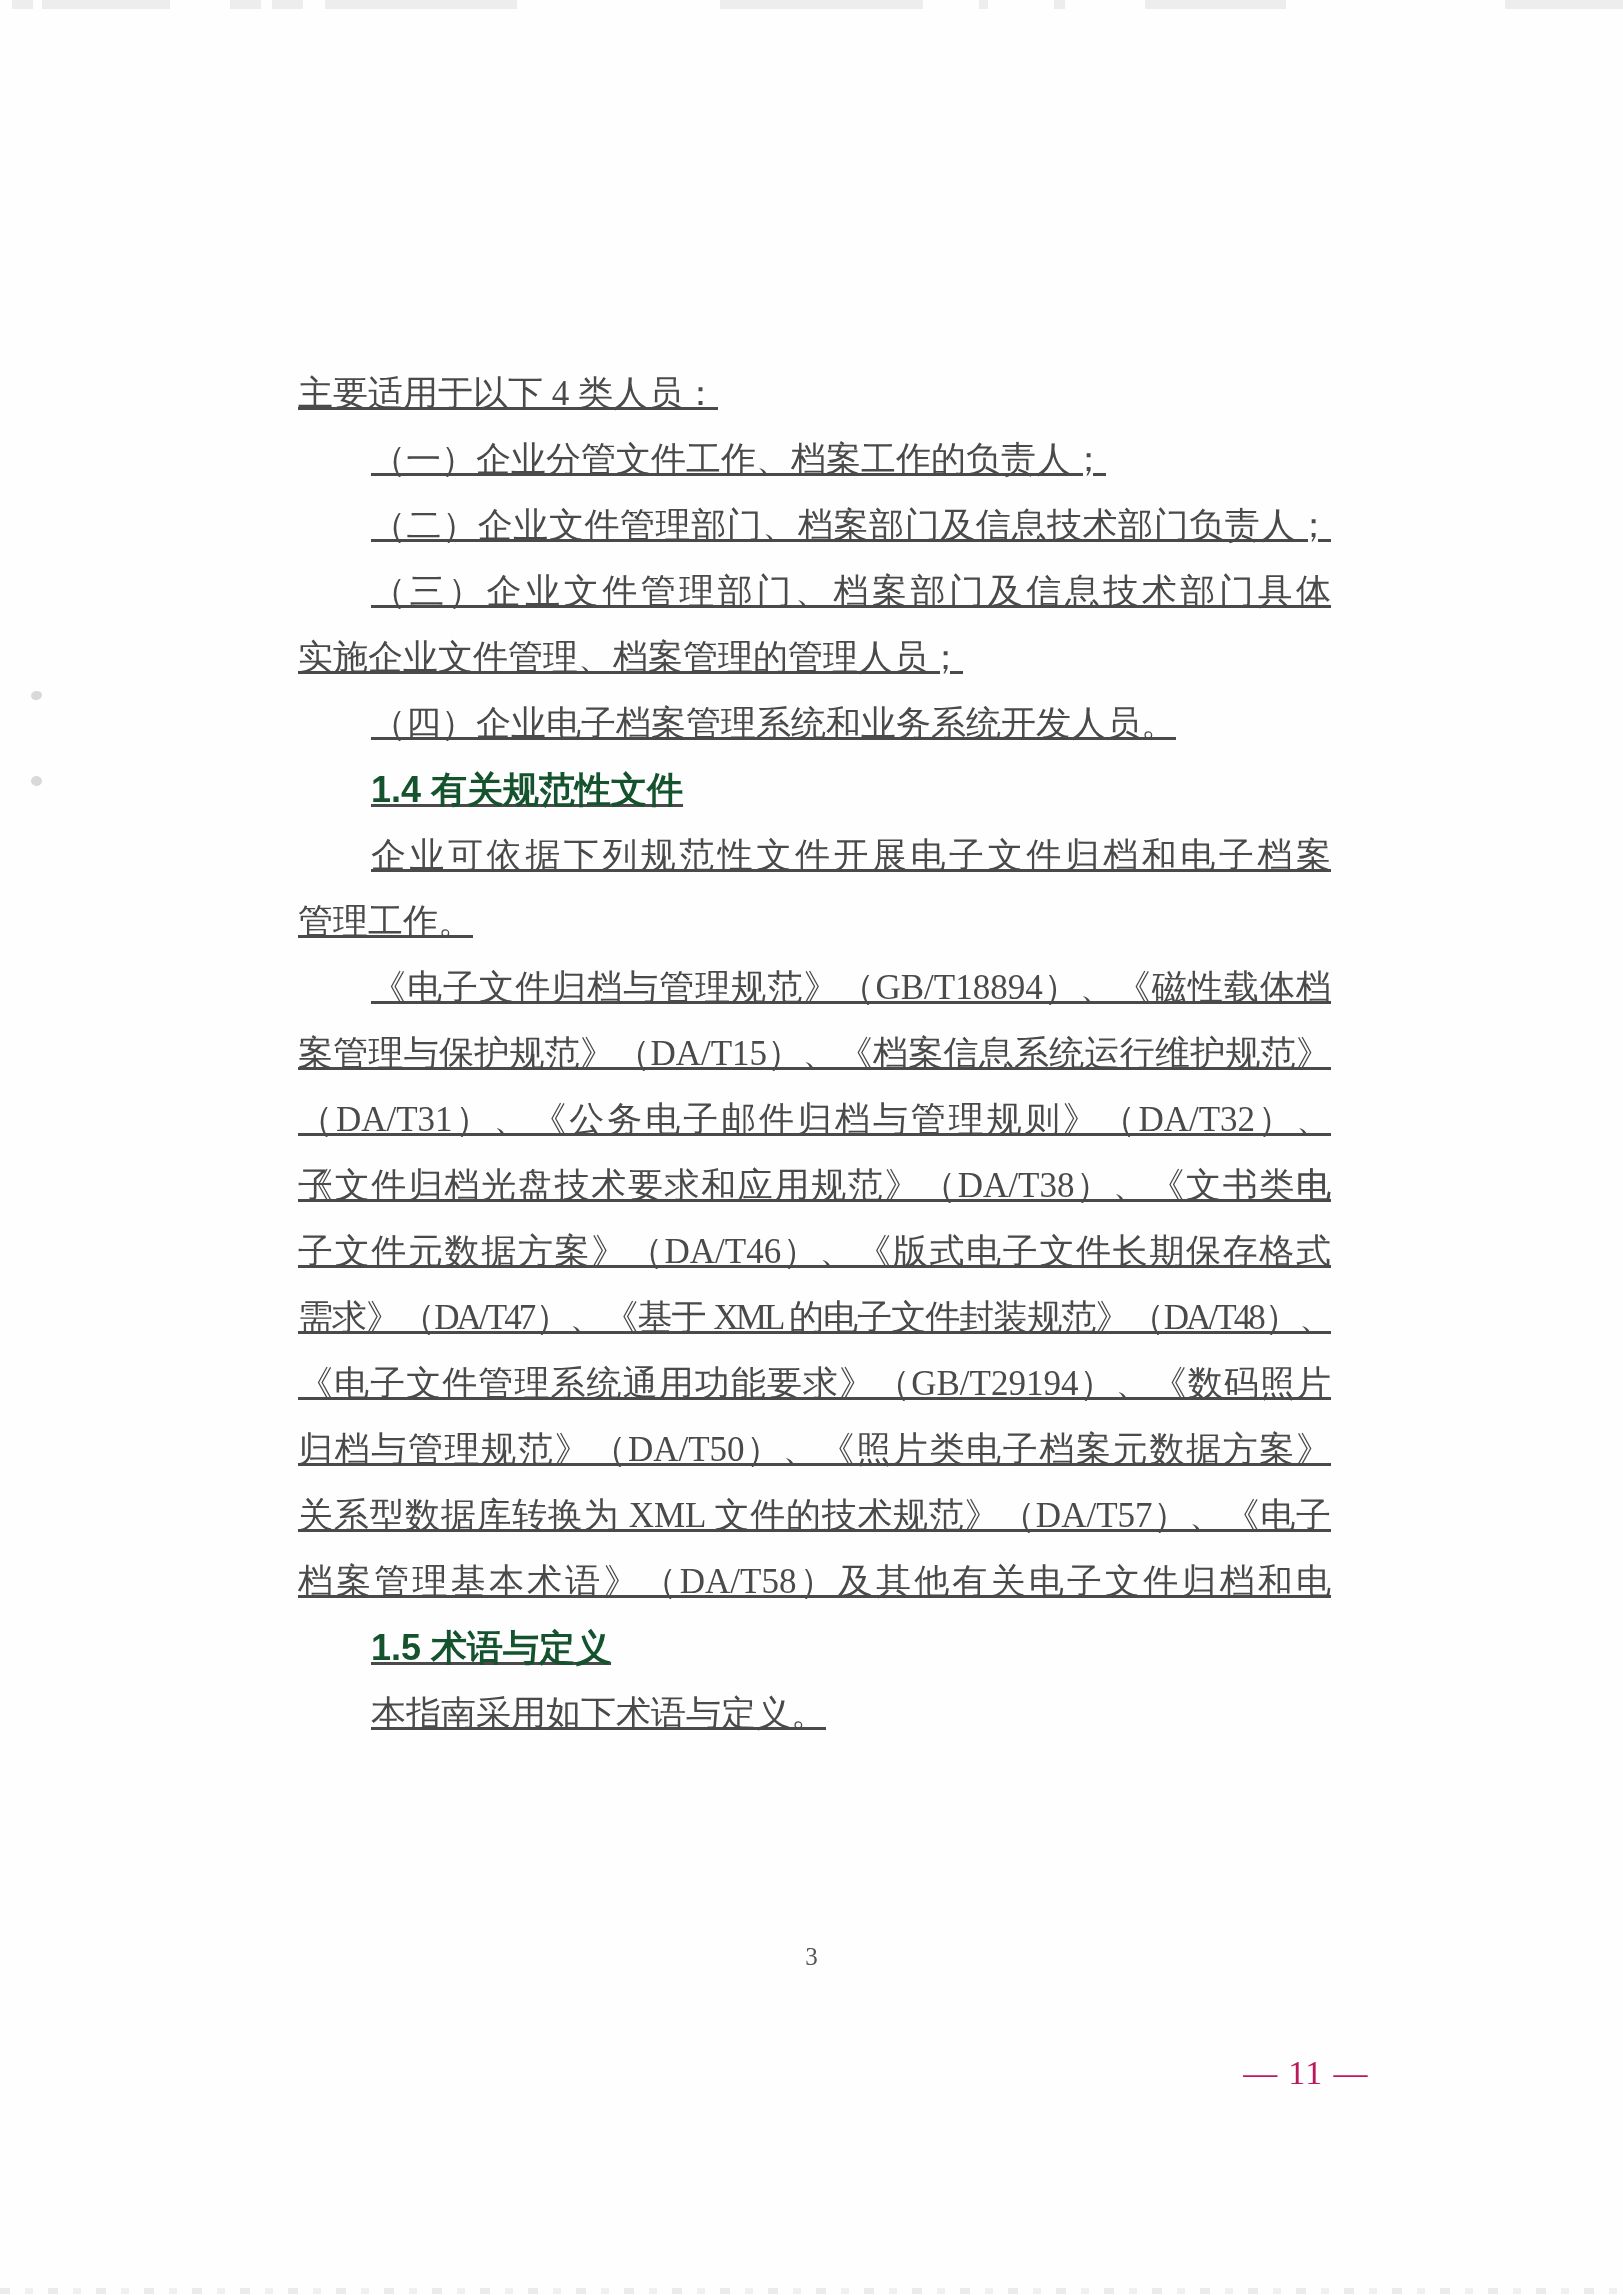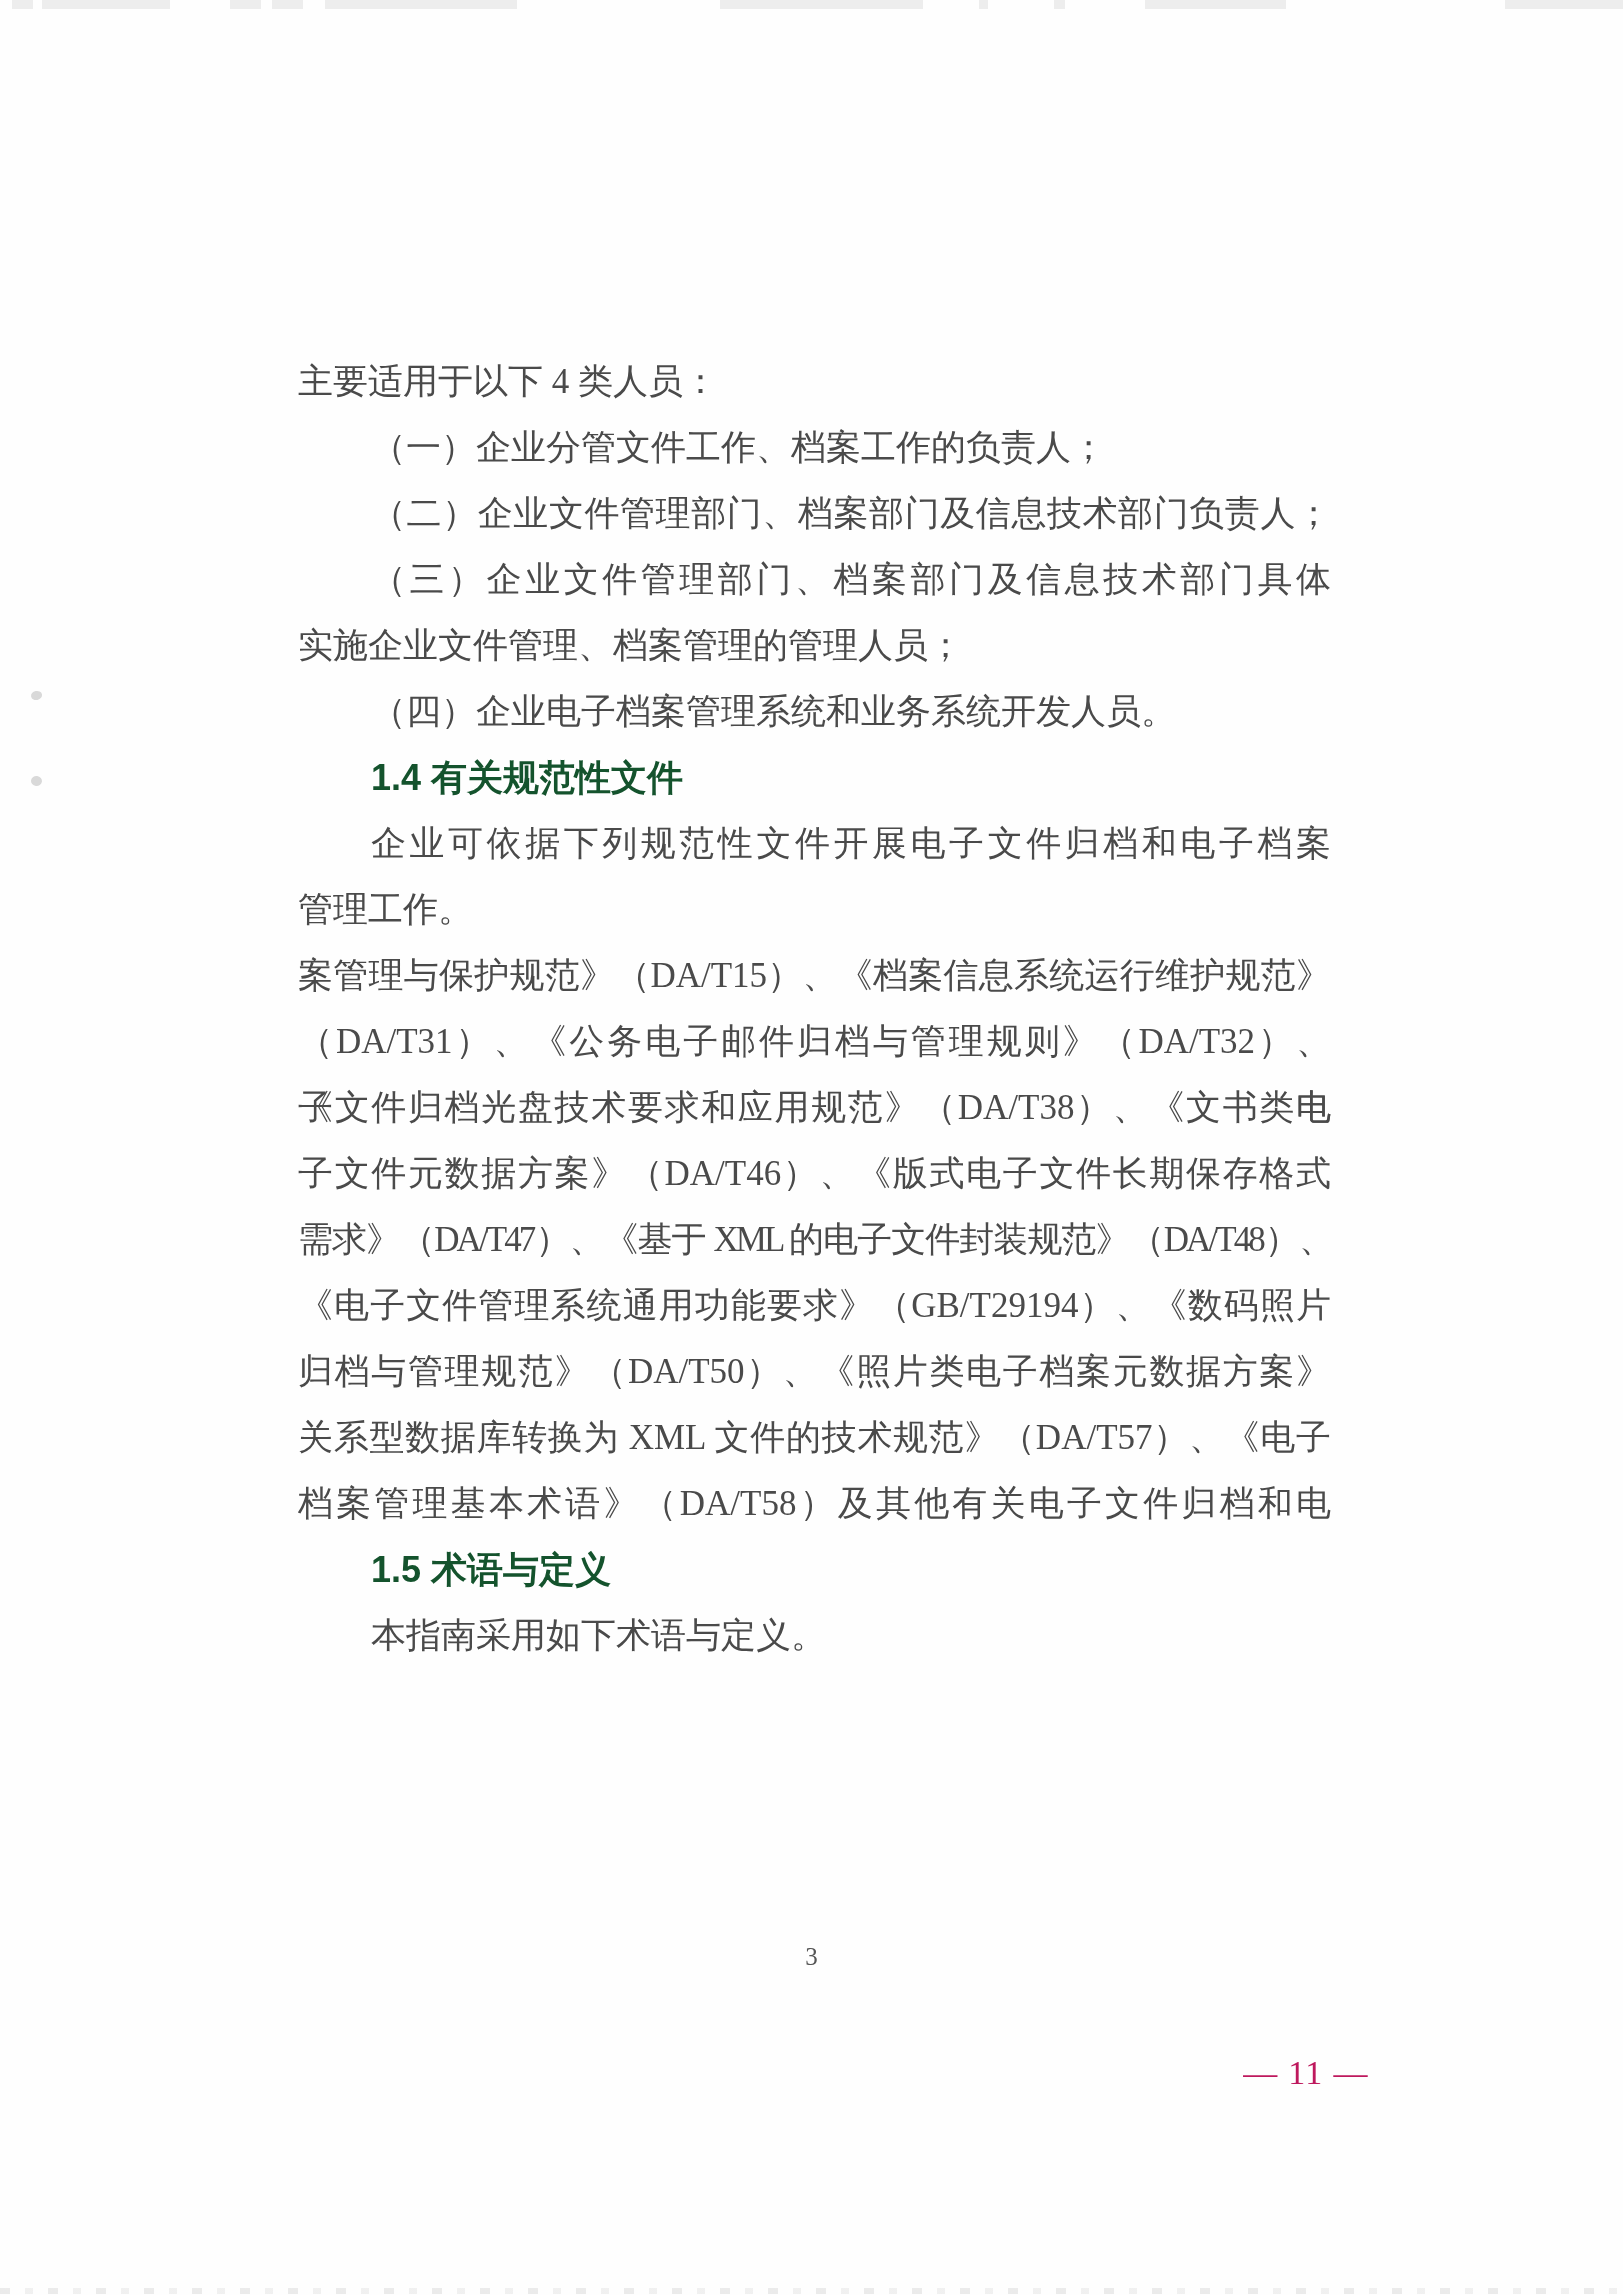--- a/index.html
+++ b/index.html
@@ -43,23 +43,24 @@
     position: absolute;
     background: #d9d9d9;
     border-radius: 50%;
   }
   .tick-1 { left: 31px; top: 691px; width: 11px; height: 8.5px; transform: rotate(-12deg); }
   .tick-2 { left: 31px; top: 776px; width: 11px; height: 9.8px; transform: rotate(8deg); }
 
   .content {
     position: absolute;
     left: 298px;
-    top: 349px;
+    top: 361px;
     width: 1033px;
     color: #4a4a4a;
+    text-decoration: underline;
   }
   .line {
     height: 66px;
     line-height: 66px;
     font-size: 35px;
     letter-spacing: 0px;
     white-space: nowrap;
   }
   .indent { padding-left: 73px; }
   .justify {
@@ -119,20 +120,21 @@
   <div class="content">
     <div class="line">主要适用于以下 4 类人员：</div>
     <div class="line indent">（一）企业分管文件工作、档案工作的负责人；</div>
     <div class="line indent justify">（二）企业文件管理部门、档案部门及信息技术部门负责人；</div>
     <div class="line indent justify">（三）企业文件管理部门、档案部门及信息技术部门具体</div>
     <div class="line">实施企业文件管理、档案管理的管理人员；</div>
     <div class="line indent">（四）企业电子档案管理系统和业务系统开发人员。</div>
     <div class="line indent heading">1.4 有关规范性文件</div>
     <div class="line indent justify">企业可依据下列规范性文件开展电子文件归档和电子档案</div>
     <div class="line">管理工作。</div>
+    <div class="line indent justify">《电子文件归档与管理规范》（GB/T18894）、《磁性载体档</div>
     <div class="line justify">案管理与保护规范》（DA/T15）、《档案信息系统运行维护规范》</div>
     <div class="line justify">（DA/T31）、《公务电子邮件归档与管理规则》（DA/T32）、《电</div>
     <div class="line justify">子文件归档光盘技术要求和应用规范》（DA/T38）、《文书类电</div>
     <div class="line justify">子文件元数据方案》（DA/T46）、《版式电子文件长期保存格式</div>
     <div class="line justify tight">需求》（DA/T47）、《基于 XML 的电子文件封装规范》（DA/T48）、</div>
     <div class="line justify">《电子文件管理系统通用功能要求》（GB/T29194）、《数码照片</div>
     <div class="line justify">归档与管理规范》（DA/T50）、《照片类电子档案元数据方案》</div>
     <div class="line justify">关系型数据库转换为 XML 文件的技术规范》（DA/T57）、《电子</div>
     <div class="line justify">档案管理基本术语》（DA/T58）及其他有关电子文件归档和电</div>
     <div class="line indent heading">1.5 术语与定义</div>

